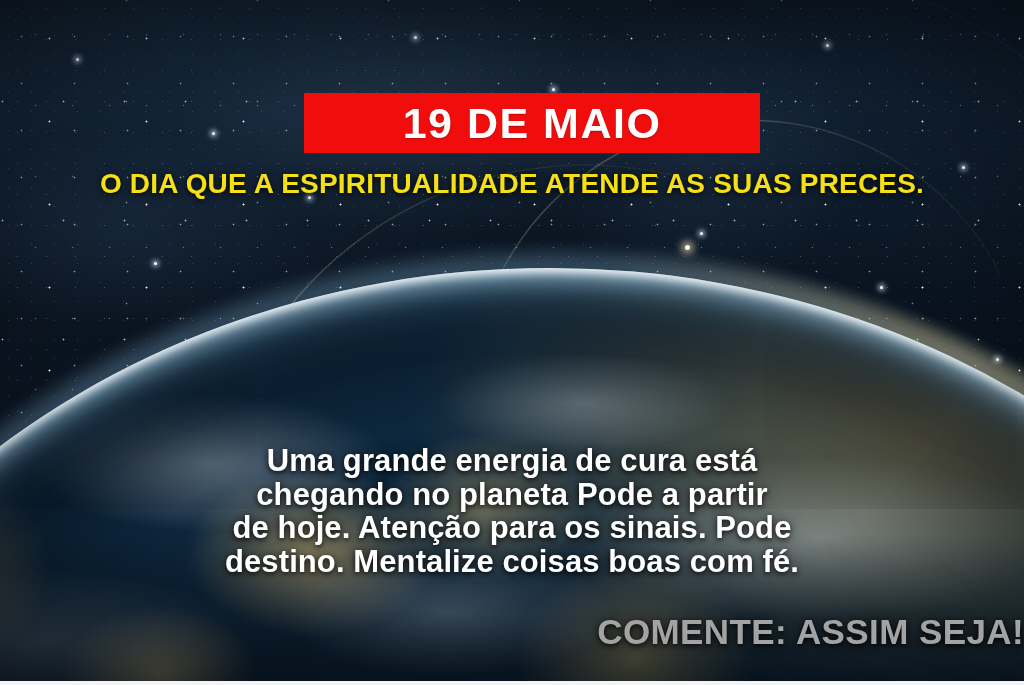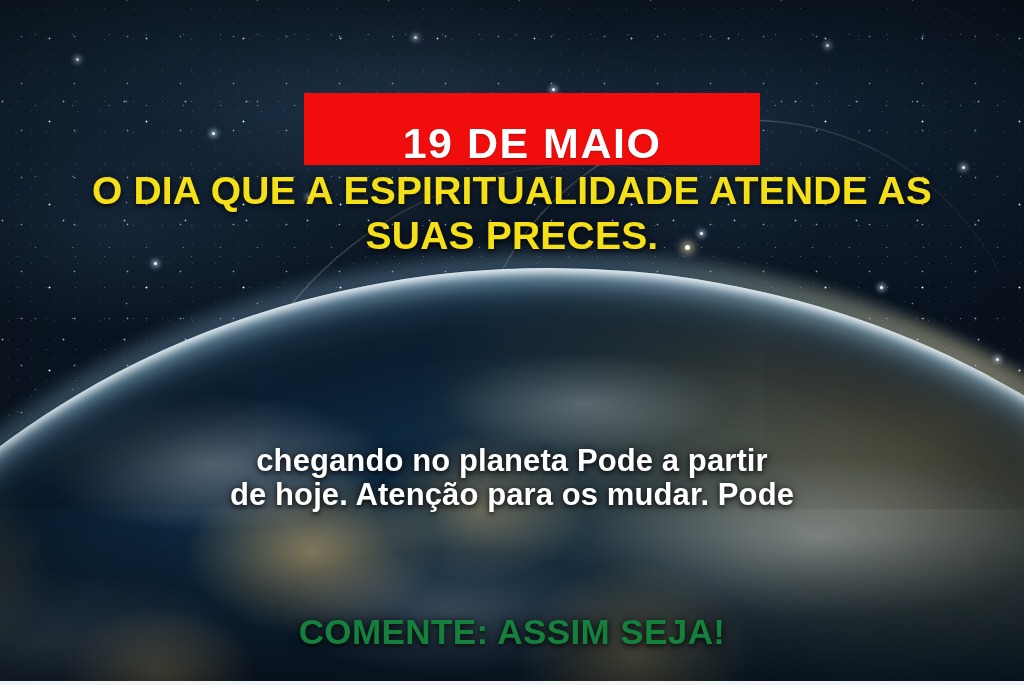--- a/index.html
+++ b/index.html
@@ -189,42 +189,42 @@
 
   
   .content {
     position:absolute; inset:0;
     z-index:20;
   }
 
   .date-banner {
     position:absolute;
     left:304px; top:93px;
-    width:456px; height:72px;
+    width:456px; height:60px;
     background:var(--red, #f20d0d);
     display:flex;
-    align-items:flex-end;
+    align-items:center;
     justify-content:center;
   }
   .date-banner-text {
     color:#ffffff;
     font-size:43px;
     font-weight:bold;
     letter-spacing:1.5px;
     line-height:1;
     white-space:nowrap;
     text-shadow:0 1px 2px rgba(0,0,0,0.25);
   }
 
   .headline {
     position:absolute;
     left:0; right:0; top:168px;
     text-align:center;
     color:var(--yellow, #f5e017);
-    font-size:39px;
+    font-size:28px;
     font-weight:bold;
     line-height:1.16;
     letter-spacing:0.2px;
     text-shadow:
       0 2px 4px rgba(0,0,0,0.60),
       0 0 10px rgba(0,0,0,0.45);
     padding:0 44px;
   }
 
   .body-copy {
@@ -311,24 +311,26 @@
     <div class="date-banner" style="background: rgb(242, 13, 13);">
       <span class="date-banner-text" style="color: rgb(255, 255, 255);">19 DE MAIO</span>
     </div>
 
     <div class="headline" style="color: rgb(245, 224, 23);">
       <span class="ln">O DIA QUE A ESPIRITUALIDADE</span>
       <span class="ln">ATENDE AS SUAS PRECES.</span>
     </div>
 
     <div class="body-copy" style="color: rgb(255, 255, 255);">
+      <span class="ln">Uma grande energia de cura está</span>
       <span class="ln">chegando no planeta Pode a partir</span>
-      <span class="ln">de hoje. Atenção para os mudar. Pode</span>
+      <span class="ln">de hoje. Atenção para os sinais. Pode</span>
+      <span class="ln">destino. Mentalize coisas boas com fé.</span>
     </div>
 
-    <div class="cta" style="color: #15803d;">
+    <div class="cta" style="color: #a3a3a3; text-align: right;">
       <span>COMENTE: ASSIM SEJA!</span>
     </div>
 
   </div>
 
   <div class="bottom-strip" style="background: rgb(242, 244, 246);"></div>
 </div>
 
 </body></html>

